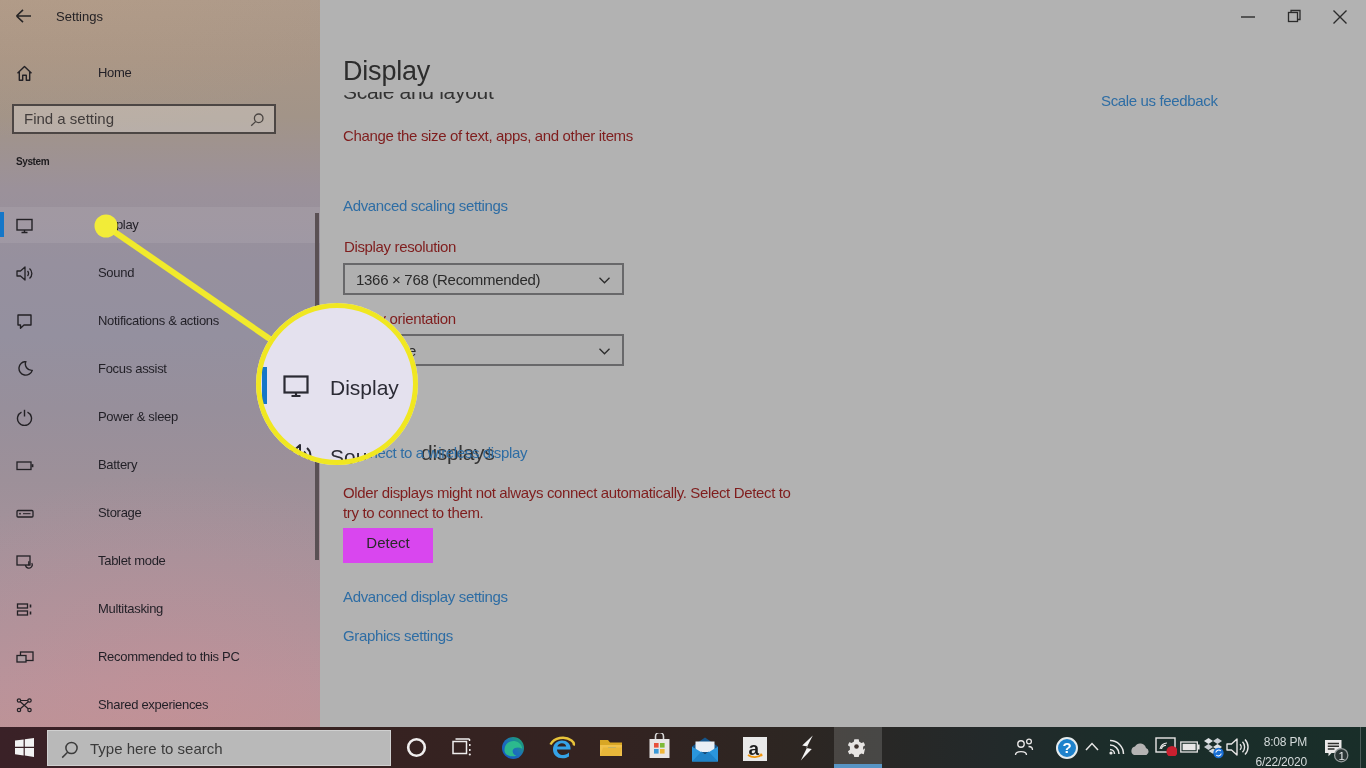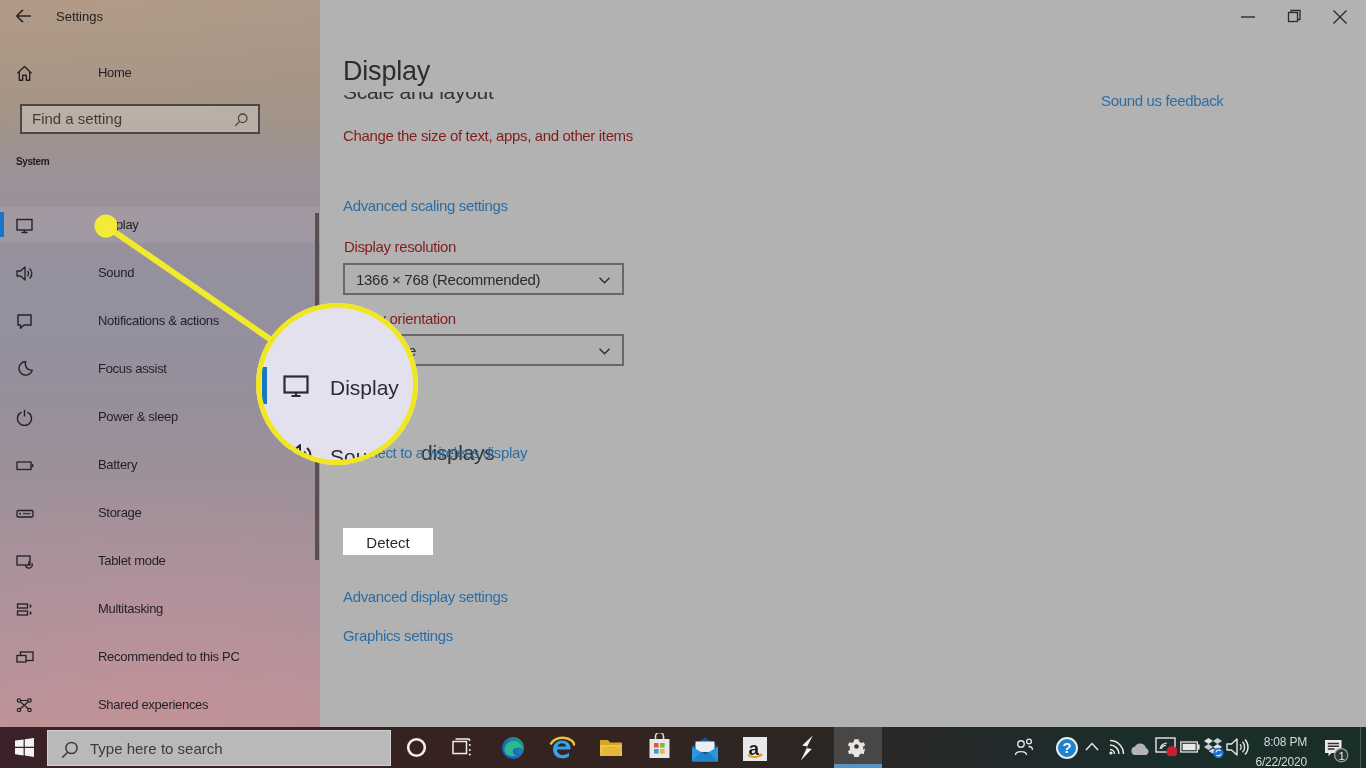--- a/index.html
+++ b/index.html
@@ -47,21 +47,21 @@
     </svg>
     <div class="abs" style="left:56px;top:9px;font-size:13px;color:#242225;">Settings</div>
 
     <div class="navicon" style="top:65px">
       <svg width="17" height="17" viewBox="0 0 17 17">
           <path d="M1.5 8.2 L8.5 1.5 L15.5 8.2 M3.3 7 V15.3 H6.7 V10.3 H10.3 V15.3 H13.7 V7" stroke="#232125" stroke-width="1.4" fill="none" stroke-linejoin="round"></path>
         </svg>
     </div>
     <div class="navtext" style="top:65px">Home</div>
 
-    <div class="abs" style="left:20px;top:104px;width:240px;height:30px;background:rgba(255,255,255,0.25);border:2px solid #4c4644;">
+    <div class="abs" style="left:12px;top:104px;width:264px;height:30px;background:rgba(255,255,255,0.25);border:2px solid #4c4644;">
       <div style="position:absolute;left:10px;top:4px;font-size:15px;color:#413c3b;">Find a setting</div>
       <svg style="position:absolute;right:9px;top:6px" width="15" height="15" viewBox="0 0 15 15">
         <circle cx="8.7" cy="6.3" r="4.3" stroke="#4a4542" stroke-width="1.3" fill="none"></circle>
         <path d="M5.6 9.6 L1.2 13.8" stroke="#4a4542" stroke-width="1.3"></path>
       </svg>
     </div>
 
     <div class="abs" style="left:16px;top:156px;font-size:10px;font-weight:bold;letter-spacing:-0.4px;color:#1d1b1e;">System</div>
 
     <div class="abs" style="left:0;top:207px;width:320px;height:36px;background:rgba(255,255,255,0.08);"></div>
@@ -164,21 +164,21 @@
 
   <div id="content" class="abs" style="left:320px;top:0;width:1046px;height:727px;background:#b2b2b2;overflow:hidden;">
 
     <svg class="abs" style="left:917px;top:9px" width="120" height="16" viewBox="0 0 120 16">
       <path d="M4 8 H18" stroke="#2b2b2b" stroke-width="1.4"></path>
       <rect x="51.5" y="3.5" width="9" height="9" stroke="#2b2b2b" stroke-width="1.3" fill="none"></rect>
       <path d="M54 3.5 V1.5 H63 V10.5 H60.5" stroke="#2b2b2b" stroke-width="1.3" fill="none"></path>
       <path d="M96.5 1.5 L109.5 14.5 M109.5 1.5 L96.5 14.5" stroke="#2b2b2b" stroke-width="1.4"></path>
     </svg>
 
-    <div class="link" style="left:781px;top:92px;">Sound us feedback</div>
+    <div class="link" style="left:781px;top:92px;">Scale us feedback</div>
 
     <div class="abs" style="left:23px;top:56px;font-size:27px;color:#2d2d2d;letter-spacing:-0.2px;">Display</div>
 
     <div class="abs" style="left:23px;top:92px;width:260px;height:14px;overflow:hidden;">
       <div style="position:relative;top:-12.5px;font-size:21px;color:#333;letter-spacing:-0.3px;">Scale and layout</div>
     </div>
 
     <div class="lbl" style="left:23px;top:127px;">Change the size of text, apps, and other items</div>
     <div class="link" style="left:23px;top:197px;">Advanced scaling settings</div>
 
@@ -194,22 +194,23 @@
     <div class="dd" style="left:23px;top:334px;">
         <span style="left:63px;">e</span>
       <svg width="11" height="7" viewBox="0 0 11 7">
           <path d="M0.5 0.8 L5.5 5.8 L10.5 0.8" stroke="#2b2b2b" stroke-width="1.3" fill="none"></path>
         </svg>
     </div>
 
     <div class="h2" style="left:101px;top:401px;">displays</div>
     <div class="link" style="left:23px;top:444px;">Connect to a wireless display</div>
 
-
-    <div class="abs" style="left:23px;top:528px;width:90px;height:27px;background:#ffffff;">
+    <div class="lbl" style="left:23px;top:483px;line-height:19.5px;white-space:normal;width:460px;">Older displays might not always connect automatically. Select Detect to try to connect to them.</div>
+
+    <div class="abs" style="left:23px;top:528px;width:90px;height:35px;background:#d946ef;">
       <div style="position:absolute;left:0;width:90px;top:6px;text-align:center;font-size:15px;color:#2a2a2a;">Detect</div>
     </div>
 
     <div class="link" style="left:23px;top:588px;">Advanced display settings</div>
     <div class="link" style="left:23px;top:627px;">Graphics settings</div>
   </div>
 
   <svg class="abs" style="left:0;top:0;pointer-events:none;" width="500" height="500" viewBox="0 0 500 500">
     <line x1="106" y1="226" x2="280" y2="346" stroke="#f1ea2c" stroke-width="6"></line>
     <circle cx="106" cy="226" r="11.5" fill="#f2ec38"></circle>

